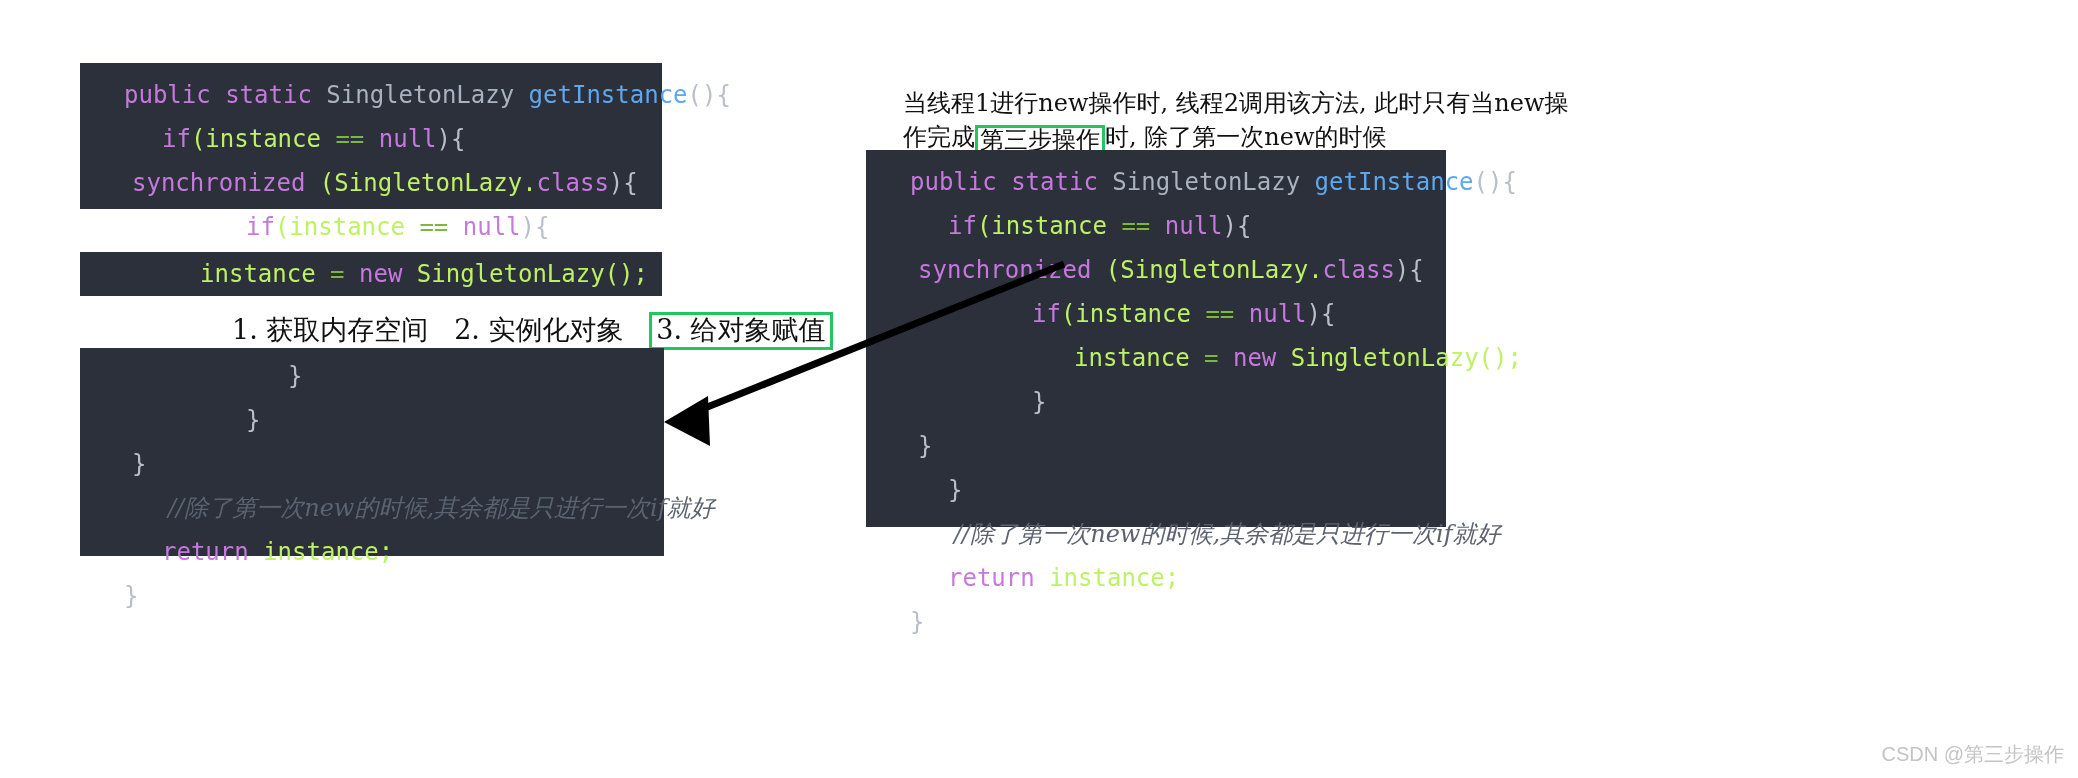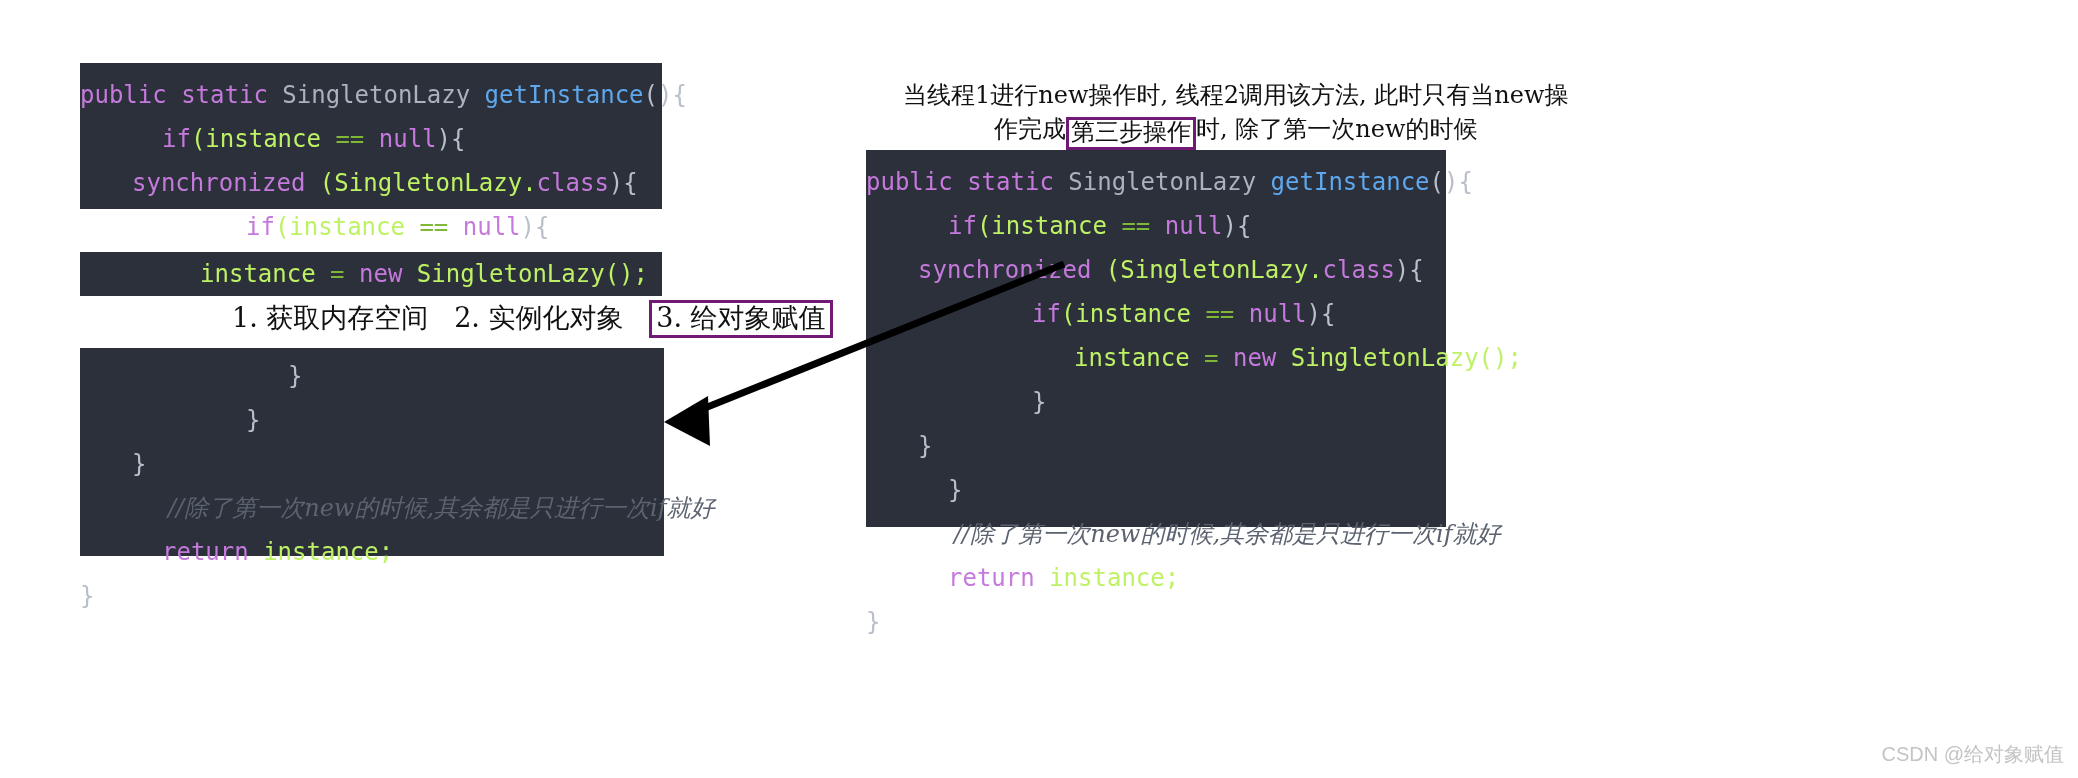--- a/index.html
+++ b/index.html
@@ -20,20 +20,21 @@
     position: absolute;
     background: #2b303b;
     box-sizing: border-box;
   }
   .code-line {
     font-family: "DejaVu Sans Mono", monospace;
     font-size: 24px;
     line-height: 44px;
     white-space: pre;
     color: #c5cad3;
+    padding-left: 44px;
   }
 
   
   .kw       { color: #c679dd; }   
   .type     { color: #abb2bf; }   
   .fn       { color: #5fa8ee; }   
   .op       { color: #7fb738; }   
   .plain    { color: #bef264; }
   .punct    { color: #b9bfca; }
   .comment  {
@@ -53,25 +54,25 @@
 
   
   .cn-annot {
     position: absolute;
     font-family: "DejaVu Serif", serif;
     font-size: 25px;
     line-height: 36px;
     color: #111111;
     white-space: nowrap;
   }
-  #steps-annotation { left: 232px; top: 300px; font-size: 27px; }
-  #thread-annotation { left: 903px; top: 78px; font-size: 24px; line-height: 34px; text-align: center; }
+  #steps-annotation { left: 232px; top: 312px; font-size: 27px; }
+  #thread-annotation { left: 903px; top: 86px; font-size: 24px; line-height: 34px; }
 
   .redbox {
-    border: 3px solid #701a75;
+    border: 3px solid #22c55e;
     padding: 1px 4px 3px 4px;
     display: inline-block;
     line-height: 1.05;
   }
   #thread-annotation .redbox {
     padding: 0px 2px 2px 2px;
     position: relative;
     top: 3px;
   }
 
@@ -153,13 +154,13 @@
     <div class="code-line ind1"><span class="comment">//除了第一次new的时候,其余都是只进行一次if就好</span></div>
     <div class="code-line ind1"><span class="kw">return </span><span class="plain">instance;</span></div>
     <div class="code-line"><span class="punct">}</span></div>
   </div>
 
 <svg id="arrow-connector" viewBox="0 0 420 200">
   <line x1="414" y1="14" x2="30" y2="168" stroke="#000000" stroke-width="7"></line>
   <polygon points="14,172 58,146 60,196" fill="#000000"></polygon>
 </svg>
 
-<div id="watermark">CSDN @给对象赋值</div>
+<div id="watermark">CSDN @第三步操作</div>
 
 </body></html>

